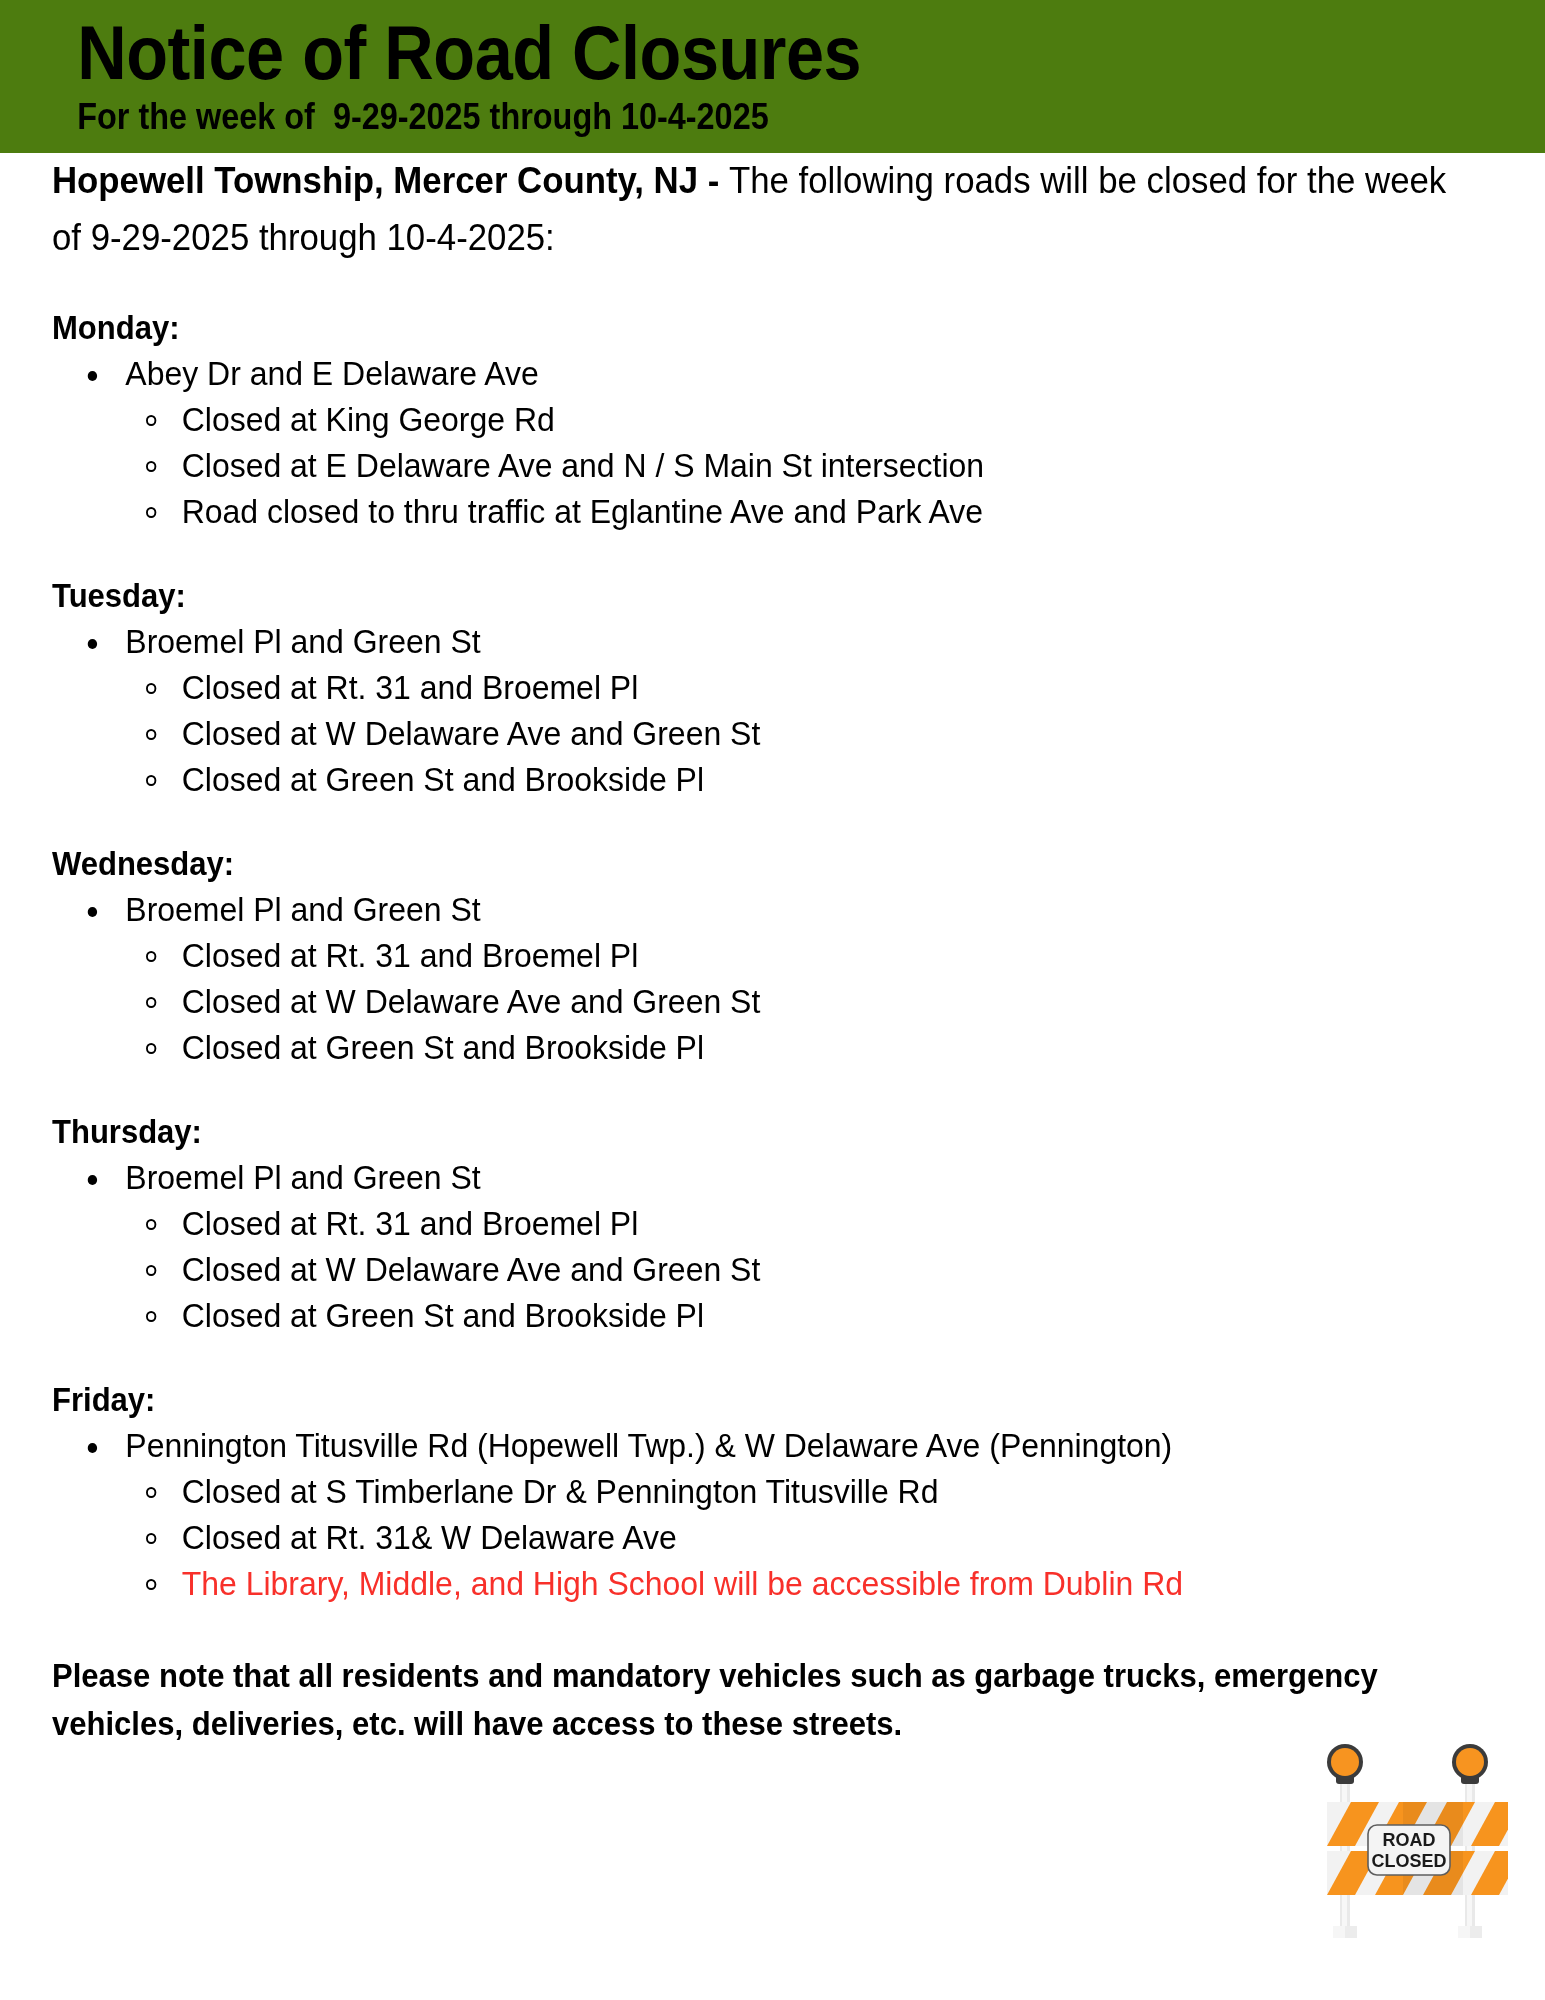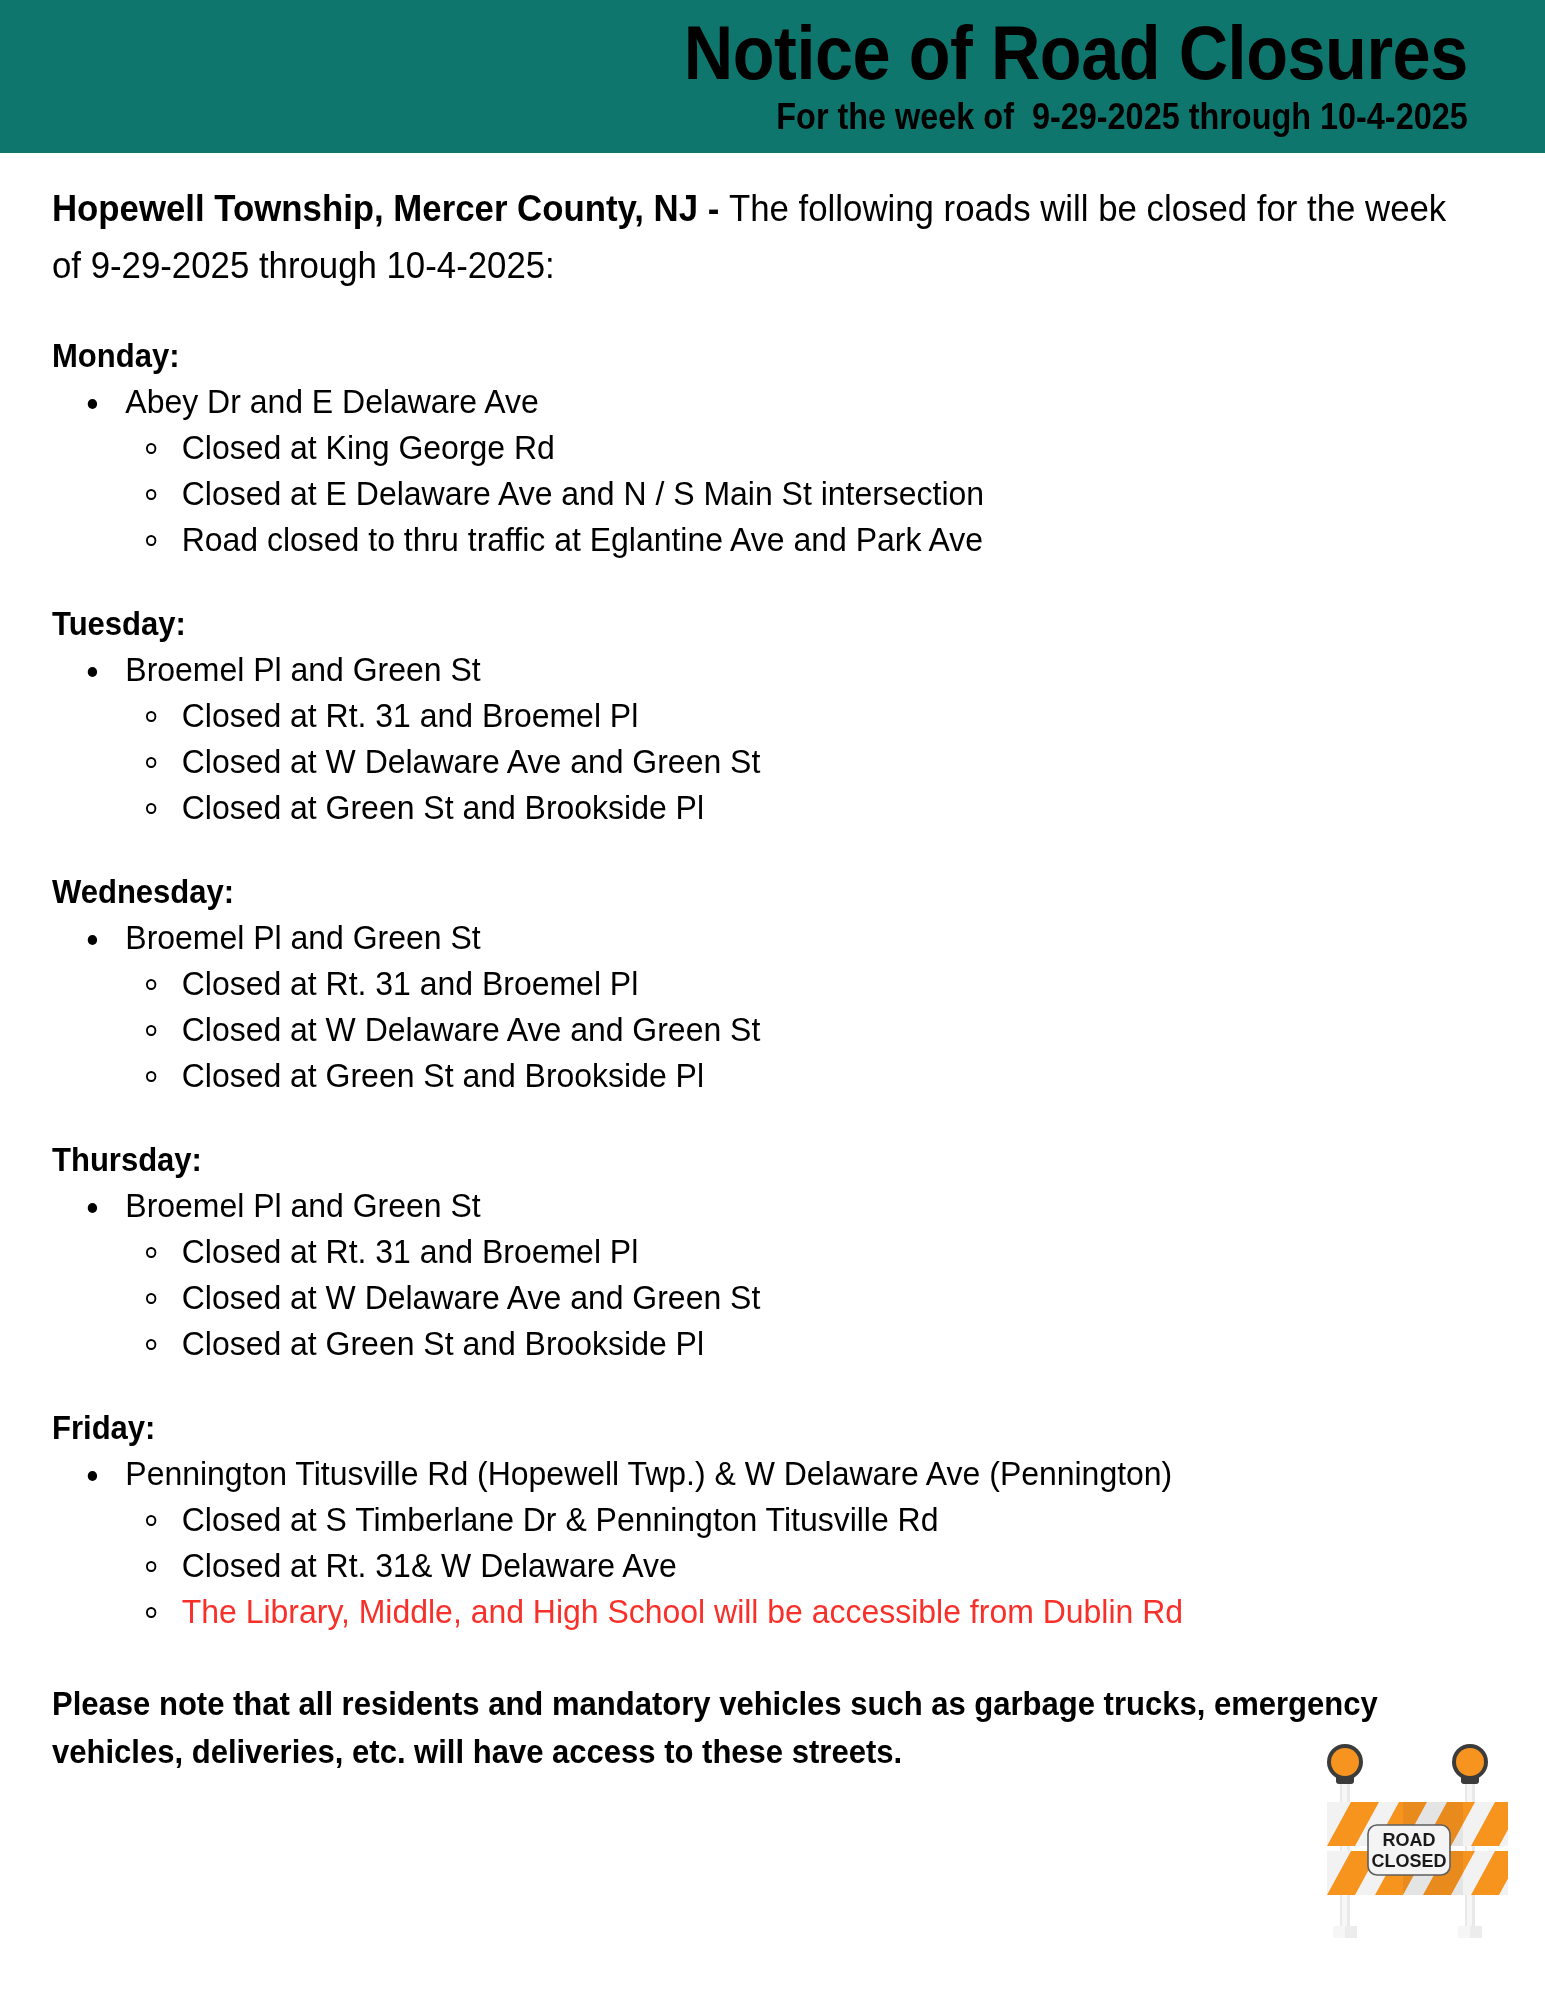--- a/index.html
+++ b/index.html
@@ -16,23 +16,23 @@
     color: #000000;
   }
 
   
   .banner {
     position: absolute;
     left: 0;
     top: 0;
     width: 1545px;
     height: 153px;
-    background: #0f766e;
+    background: #4d7c0f;
     box-sizing: border-box;
-    text-align: right;
+    text-align: left;
   }
   .banner-title {
     display: block;
     font-family: "Liberation Sans Narrow", "Liberation Sans", "DejaVu Sans", sans-serif;
     font-weight: 700;
     font-size: 76px;
     line-height: 82px;
     letter-spacing: -0.5px;
     transform: scaleX(0.90);
     transform-origin: center top;
@@ -49,21 +49,21 @@
     transform: scaleX(0.90);
     transform-origin: center top;
     margin-top: 2px;
     white-space: pre;
   }
 
   
   .content {
     position: absolute;
     left: 52px;
-    top: 180px;
+    top: 152px;
     width: 1435px;
   }
 
   .intro {
     font-size: 37px;
     line-height: 57px;
     transform: scaleX(0.94);
     transform-origin: left top;
     width: 1520px;
     margin: 0 0 6px 0;

